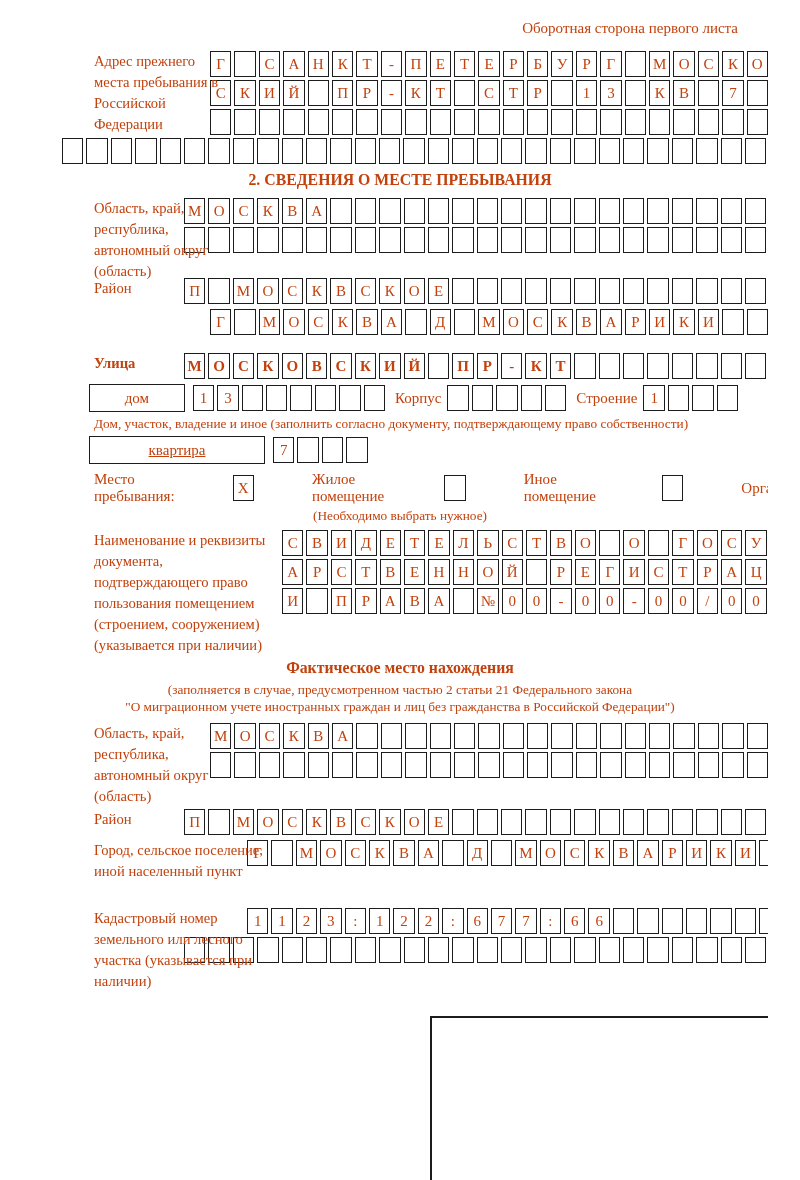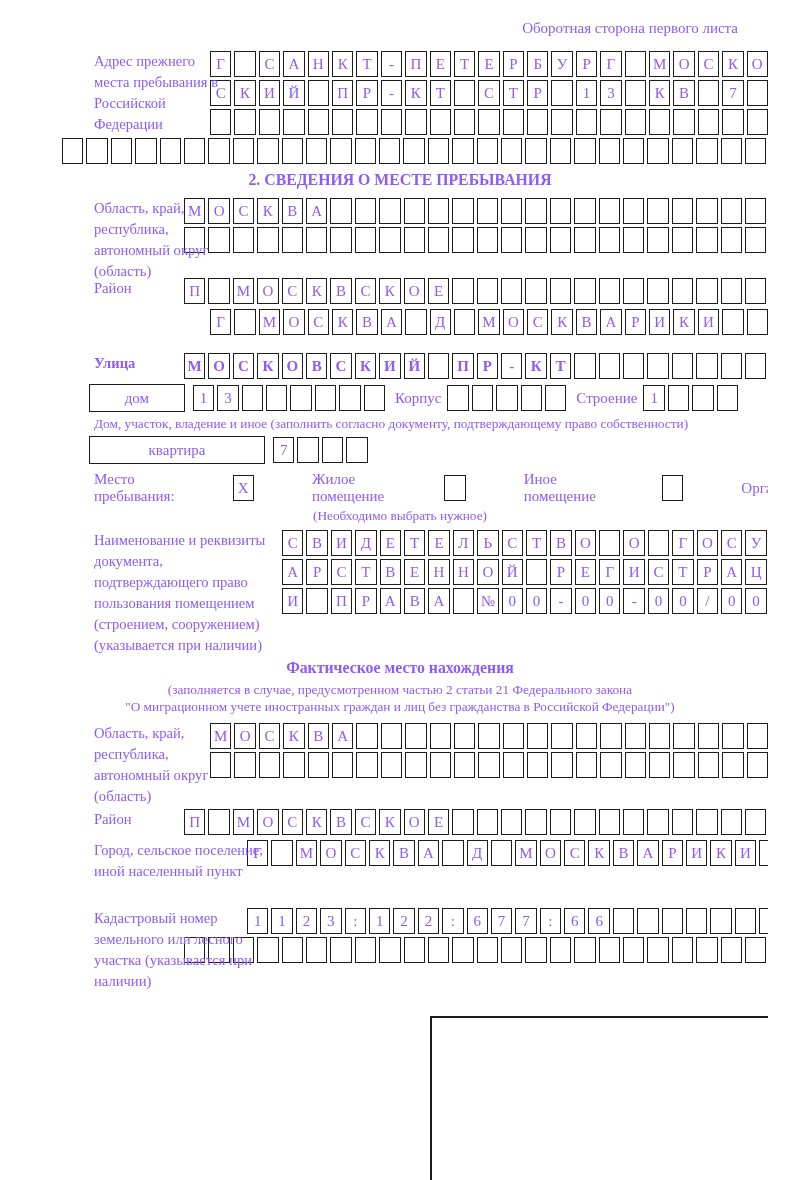--- a/index.html
+++ b/index.html
@@ -3,21 +3,21 @@
 <meta charset="utf-8">
 <style>
   * { box-sizing: border-box; margin: 0; padding: 0; }
   html,body { background:#fff; }
   .page {
     position: relative;
     width: 736px; height: 1180px;
     margin: 0 auto;
     background: #fff;
     font-family: "Liberation Serif", "DejaVu Serif", serif;
-    color: #8b5cf6;
+    color: #c2410c;
     padding: 20px 30px 10px 30px;
     overflow: hidden;
   }
   .hdr-right { text-align: right; font-size: 15px; margin-bottom: 14px; }
 
   
   .boxrow { display:flex; gap:3px; margin-bottom:3px; }
   .cell {
     flex:0 0 auto;
     width:21.4px; height:26px;
@@ -44,21 +44,21 @@
   .sec-title { text-align:center; font-weight:bold; font-size:15.8px; margin:7px 0 9px 0; }
 
   
   .inline-row { display:flex; align-items:center; margin-left:27px; margin-bottom:3px; }
   .named-field {
     border:1.5px solid #1c1c1c; height:28px;
     display:flex; align-items:center; justify-content:center;
     font-size:15px;
   }
   .named-field.house { width:144px; }
-  .named-field.apt { width:176px; }
+  .named-field.apt { width:176px;text-decoration:underline; }
   .inline-label { font-size:15px; padding:0 6px 0 10px; white-space:nowrap; }
   .gap8 { width:8px; flex:0 0 auto; }
 
   
   .stay-row { display:flex; align-items:center; margin-left:32px; margin-top:7px; font-size:15px;gap:48px; }
   .stay-row .cell { margin:0 10px 0 12px; }
   .stay-row .cell.first { margin-left:10px; }
   .stay-row .opt3 { margin-left:18px; }
 
   .mt2{margin-top:2px;} .mt4{margin-top:4px;} .mt6{margin-top:6px;} .mt8{margin-top:8px;}

